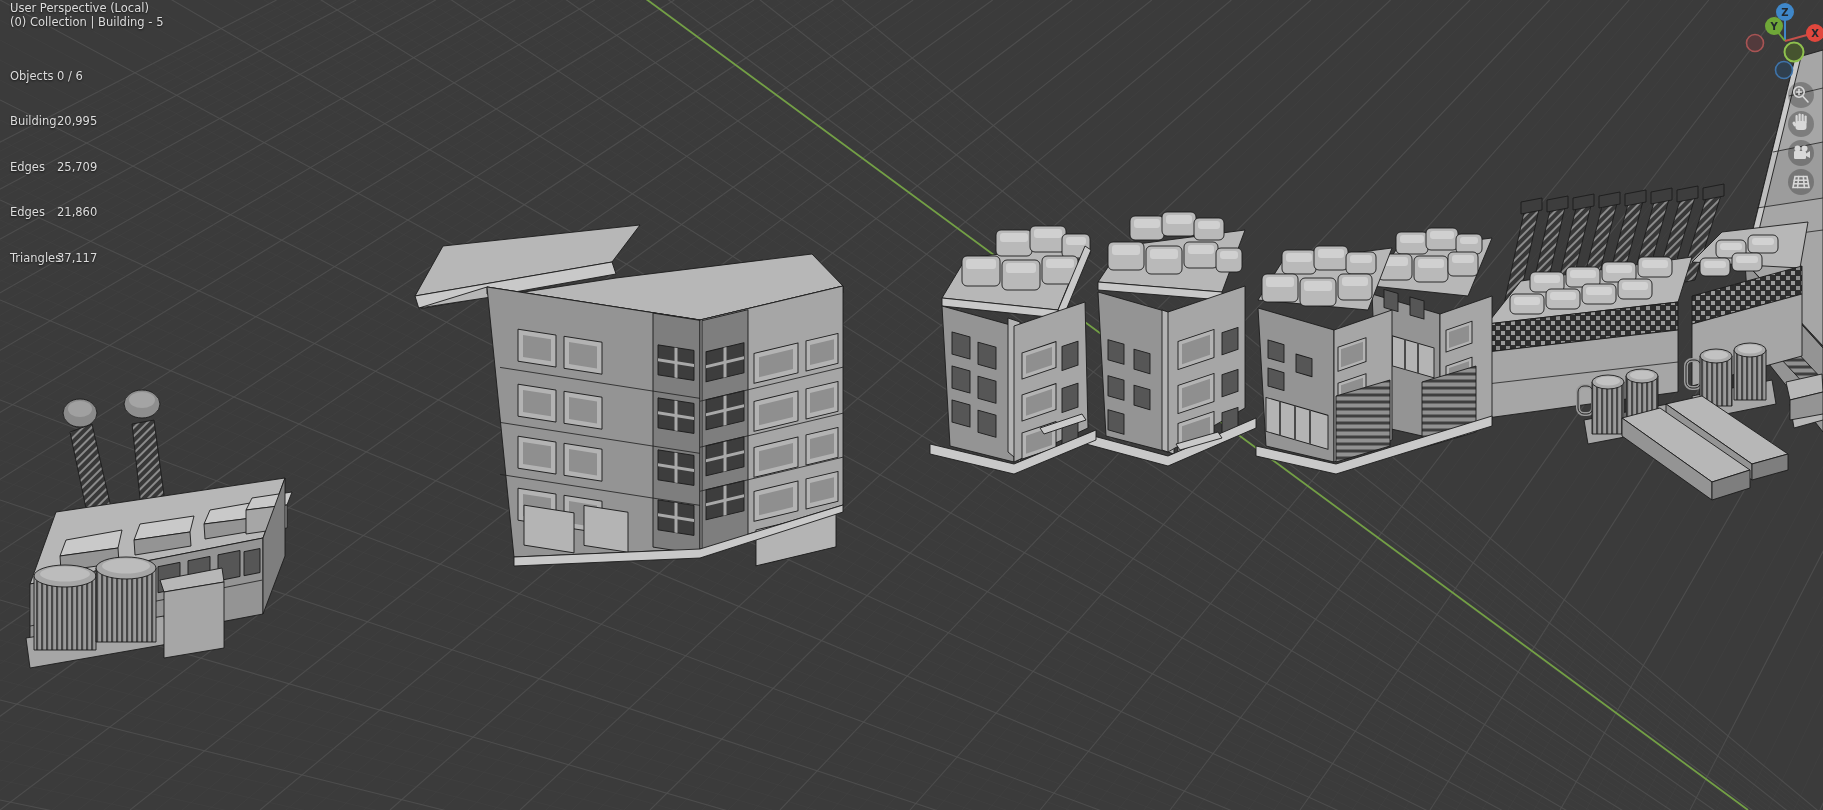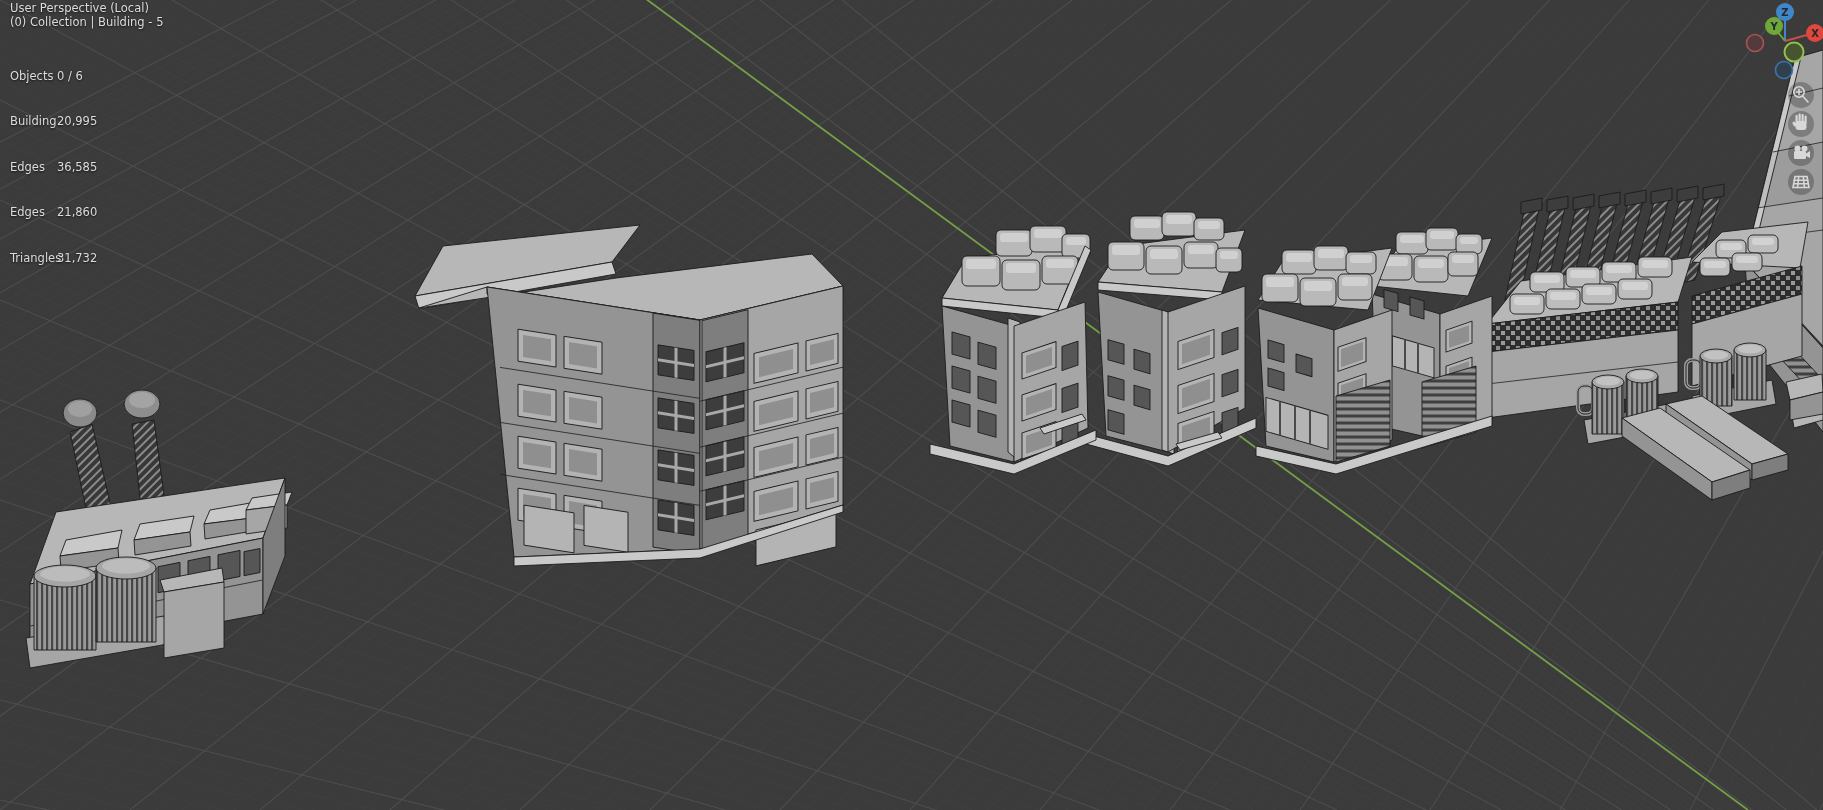--- a/index.html
+++ b/index.html
@@ -727,17 +727,17 @@
       <line class="icon-glyph" x1="1793.7" y1="183.8" x2="1808.3" y2="183.8" stroke-width="1"></line>
     </g>
   </g>
 </svg>
 
   <div class="hud hud-view">User Perspective (Local)</div>
   <div class="hud hud-context">(0) Collection | Building - 5</div>
   <div class="hud hud-stats">
     <div class="stat-row"><span class="stat-label">Objects</span><span class="stat-value">0 / 6</span></div>
     <div class="stat-row"><span class="stat-label">Building</span><span class="stat-value">20,995</span></div>
-    <div class="stat-row"><span class="stat-label">Edges</span><span class="stat-value">36,585</span></div>
+    <div class="stat-row"><span class="stat-label">Edges</span><span class="stat-value">25,709</span></div>
     <div class="stat-row"><span class="stat-label">Edges</span><span class="stat-value">21,860</span></div>
-    <div class="stat-row"><span class="stat-label">Triangles</span><span class="stat-value">31,732</span></div>
+    <div class="stat-row"><span class="stat-label">Triangles</span><span class="stat-value">37,117</span></div>
   </div>
 </div>
 
 </body></html>

